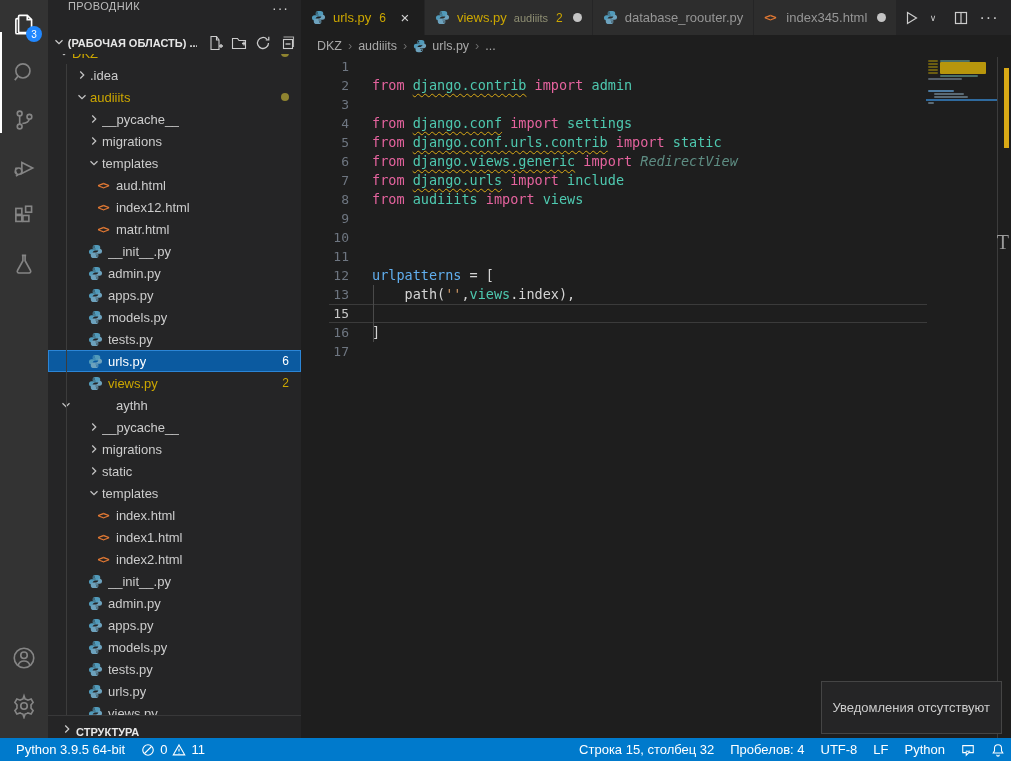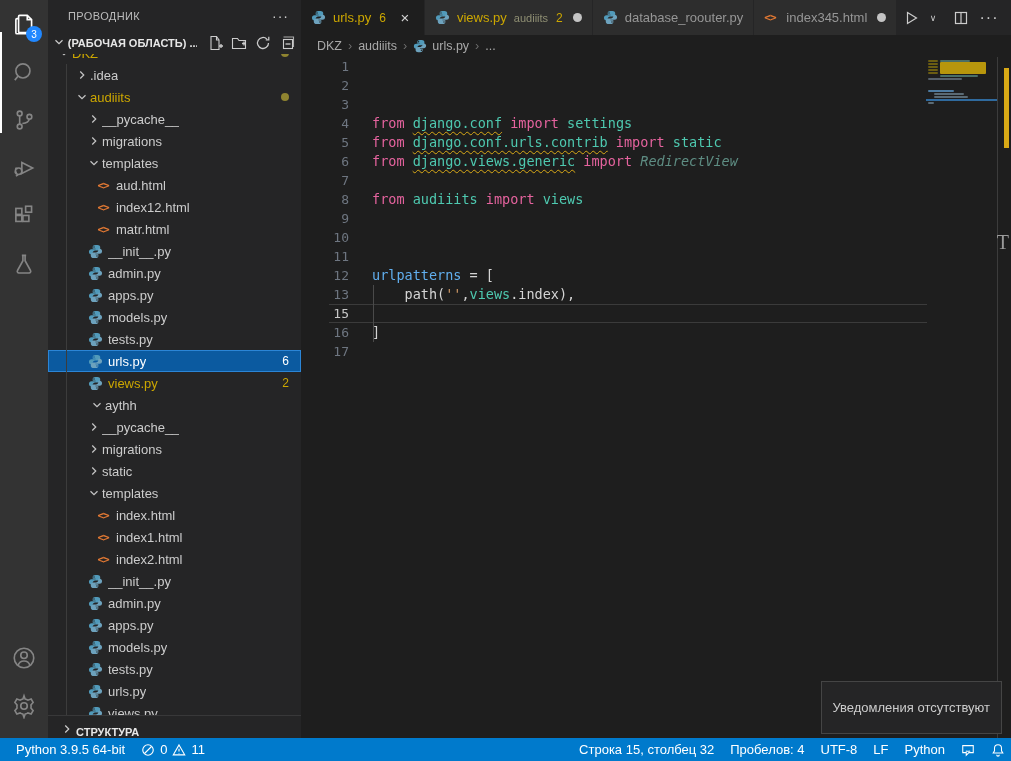--- a/index.html
+++ b/index.html
@@ -12,21 +12,21 @@
   .ab-item { width:48px; height:48px; display:flex; align-items:center; justify-content:center; position:relative; color:#858585; cursor:pointer; }
   .ab-item.active { color:#ffffff; }
   .ab-item svg { width:26px; height:26px; }
   .ab-badge { position:absolute; right:6px; bottom:6px; min-width:16px; height:16px; border-radius:9px; background:#2188ff;
               color:#fff; font-size:10px; display:flex; align-items:center; justify-content:center; padding:0 3px; }
   .ab-bottom { position:absolute; bottom:8px; left:0; width:48px; }
   .active-strip { position:absolute; left:0; top:32px; width:2px; height:101px; background:#ffffff; z-index:9; }
 
   
   .sidebar { position:absolute; left:48px; top:0; width:253px; height:738px; background:#252526; overflow:hidden; }
-  .sb-title { height:32px; display:flex; align-items:center; justify-content:space-between; padding:0 12px 0 20px;
+  .sb-title { height:32px; display:flex; align-items:flex-start; justify-content:space-between; padding:0 12px 0 20px;
               font-size:11px; letter-spacing:.4px; color:#bbbbbb; }
   .sb-title .dots { color:#cccccc; font-size:14px; letter-spacing:1px; cursor:pointer; }
   .section-header { position:relative; z-index:3; height:22px; background:#252526; display:flex; align-items:center;
                     padding:0 6px 0 4px; font-size:11px; font-weight:bold; color:#e7e7e7; }
   .section-header .chev { width:16px; color:#cccccc; }
   .section-header .lbl { flex:0 1 auto; white-space:nowrap; overflow:hidden; }
   .section-actions { display:flex; gap:8px; margin-left:10px; }
   .section-actions svg { width:16px; height:16px; cursor:pointer; }
   .tree { position:absolute; left:0; top:54px; right:0; bottom:23px; overflow:hidden; }
   .tree-inner { position:relative; top:-12px; }
@@ -323,21 +323,21 @@
             <span class="guide"></span>
             <span class="ficon">
               <svg viewBox="0 0 16 16">
                 <path fill="#519aba" d="M7.9 1C6.1 1 5 1.8 5 3.2V5h3.1v.5H3.6C2.2 5.5 1 6.4 1 8.2 1 10 2 11 3.4 11H5V9.6C5 8.2 6.2 7 7.6 7h3C11.8 7 13 5.9 13 4.7V3.2C13 1.9 11.6 1 10.2 1zM6.4 2.4c.45 0 .8.35.8.8s-.35.8-.8.8-.8-.35-.8-.8.35-.8.8-.8z"></path>
                 <path fill="#6da2bd" d="M8.1 15c1.8 0 2.9-.8 2.9-2.2V11H7.9v-.5h4.5c1.4 0 2.6-.9 2.6-2.7C15 6 14 5 12.6 5H11v1.4C11 7.8 9.8 9 8.4 9h-3C4.2 9 3 10.1 3 11.3v1.5C3 14.1 4.4 15 5.8 15zm1.5-1.4c-.45 0-.8-.35-.8-.8s.35-.8.8-.8.8.35.8.8-.35.8-.8.8z"></path>
               </svg>
             </span>
             <span class="label">views.py</span>
             <span class="rbadge">2</span>
           </div>
-          <div class="row" style="padding-left: 41px;">
+          <div class="row" style="padding-left: 10px; gap: 42px;">
             <span class="guide"></span>
             <span class="chev">
               <svg width="14" height="14" viewBox="0 0 16 16" fill="none" stroke="currentColor" stroke-width="1.4">
                 <path d="M4 6l4 4 4-4"></path>
               </svg>
             </span>
             <span class="label">aythh</span>
           </div>
           <div class="row" style="padding-left: 38px;">
             <span class="guide"></span>
@@ -586,26 +586,26 @@
         </span>
         <span class="bc-sep">›</span>
         <span class="bc-item">
           <span>...</span>
         </span>
       </div>
 
     <div class="editor">
       <div id="code-root">
           <div class="code-line"><span class="ln">1</span><span class="lc"></span></div>
-          <div class="code-line"><span class="ln">2</span></div>
+          <div class="code-line"><span class="ln">2</span><span class="lc"><span class="tk-k">from </span><span class="tk-m">django.contrib</span><span class="tk-p"> </span><span class="tk-k">import</span><span class="tk-p"> </span><span class="tk-t">admin</span></span></div>
           <div class="code-line"><span class="ln">3</span></div>
           <div class="code-line"><span class="ln">4</span><span class="lc"><span class="tk-k">from </span><span class="tk-m">django.conf</span><span class="tk-p"> </span><span class="tk-k">import</span><span class="tk-p"> </span><span class="tk-t">settings</span></span></div>
           <div class="code-line"><span class="ln">5</span><span class="lc"><span class="tk-k">from </span><span class="tk-m">django.conf.urls.contrib</span><span class="tk-p"> </span><span class="tk-k">import</span><span class="tk-p"> </span><span class="tk-t">static</span></span></div>
           <div class="code-line"><span class="ln">6</span><span class="lc"><span class="tk-k">from </span><span class="tk-m">django.views.generic</span><span class="tk-p"> </span><span class="tk-k">import</span><span class="tk-p"> </span><span class="tk-d">RedirectView</span></span></div>
-          <div class="code-line"><span class="ln">7</span></div>
+          <div class="code-line"><span class="ln">7</span><span class="lc"><span class="tk-k">from </span><span class="tk-m">django.urls</span><span class="tk-p"> </span><span class="tk-k">import</span><span class="tk-p"> </span><span class="tk-t">include</span></span></div>
           <div class="code-line"><span class="ln">8</span><span class="lc"><span class="tk-k">from </span><span class="tk-t">audiiits</span><span class="tk-p"> </span><span class="tk-k">import</span><span class="tk-p"> </span><span class="tk-t">views</span></span></div>
           <div class="code-line"><span class="ln">9</span><span class="lc"></span></div>
           <div class="code-line"><span class="ln">10</span><span class="lc"></span></div>
           <div class="code-line"><span class="ln">11</span><span class="lc"></span></div>
           <div class="code-line"><span class="ln">12</span><span class="lc"><span class="tk-v">urlpatterns</span><span class="tk-p"> = [</span></span></div>
           <div class="code-line"><span class="ln">13</span><span class="lc"><span class="tk-p">    path(</span><span class="tk-s">''</span><span class="tk-p">,</span><span class="tk-t">views</span><span class="tk-p">.index),</span></span></div>
           <div class="code-line current"><span class="ln">15</span></div>
           <div class="code-line"><span class="ln">16</span><span class="lc"><span class="tk-p">]</span></span></div>
           <div class="code-line"><span class="ln">17</span><span class="lc"></span></div>
         </div>

